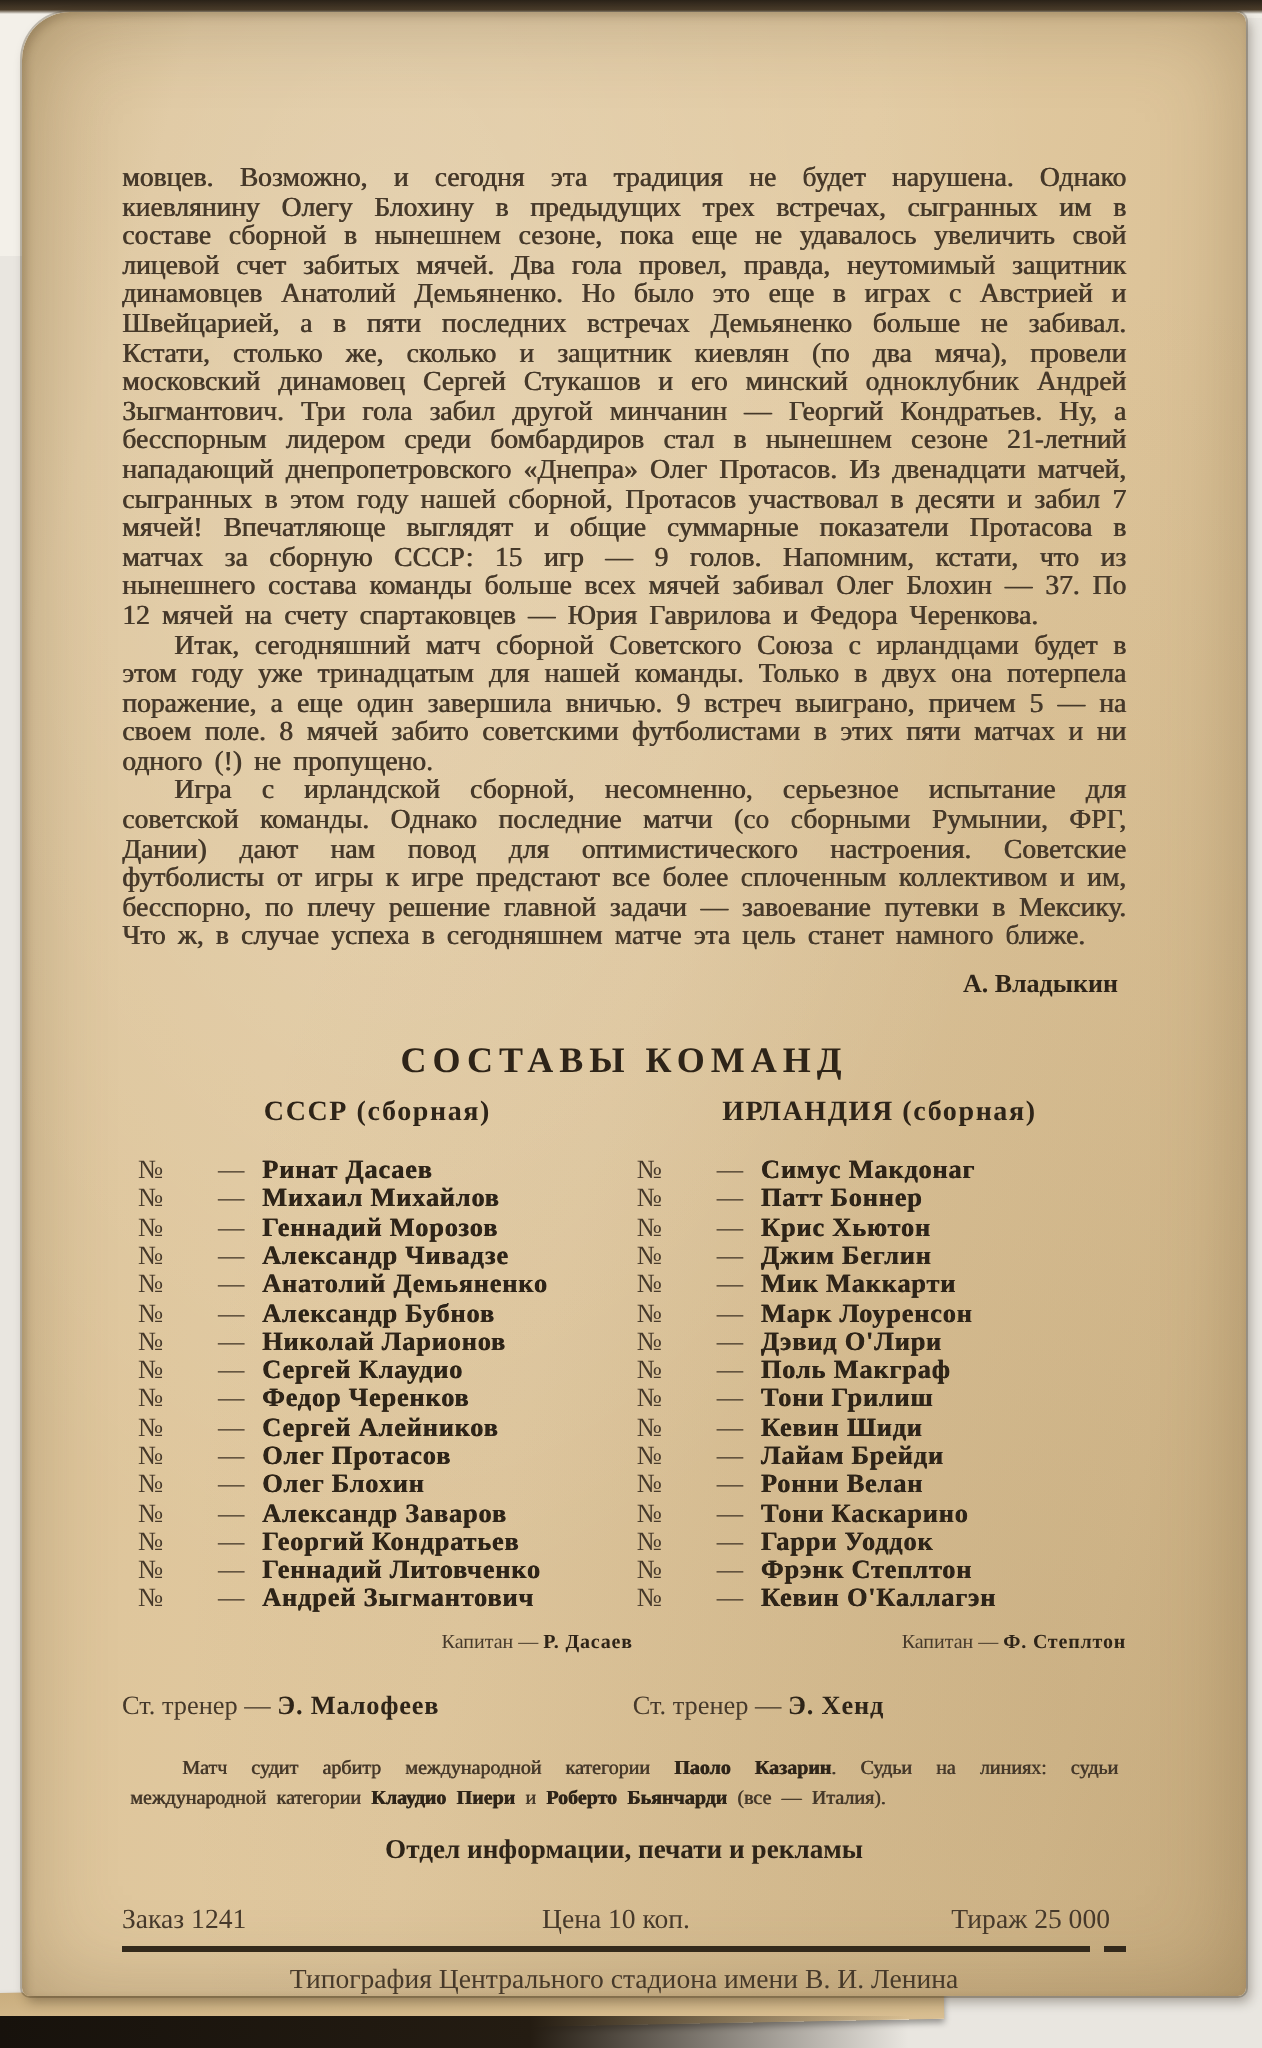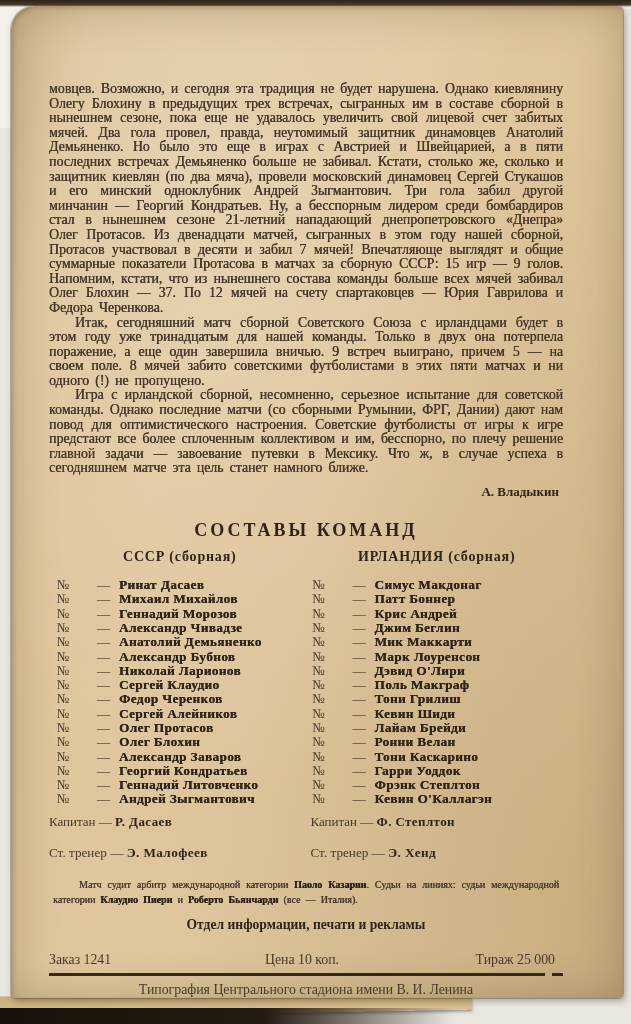--- a/index.html
+++ b/index.html
@@ -21,21 +21,21 @@
   
   .page{position:absolute;left:11px;top:6px;width:612px;height:992px;
     border-radius:24px 5px 4px 4px;
     background:
       radial-gradient(ellipse at 30% 18%, rgba(255,255,255,.22), transparent 55%),
       radial-gradient(ellipse at 85% 85%, rgba(122,92,44,.14), transparent 60%),
       linear-gradient(105deg,#ccb183 0%,#dcc398 10%,#e1c9a0 50%,#d9bf93 86%,#cfb487 100%);
     box-shadow:inset 0 0 46px rgba(94,70,36,.32), inset 2px 2px 4px rgba(70,50,24,.25),
       0 0 0 1px rgba(60,45,22,.28), 2px 3px 6px rgba(40,30,15,.35);
     color:var(--ink);}
-  .content{position:absolute;left:38px;right:60px;top:76px;font-family:Liberation Serif, serif;}
+  .content{position:absolute;left:50px;right:60px;top:76px;font-family:Liberation Serif, serif;}
 
   
   .para{margin:0;font-size:13.8px;line-height:14.6px;text-align:justify;
     word-spacing:2.6px;text-indent:26px;color:var(--ink);
     text-shadow:.35px 0 0 currentColor;}
   .para:first-child{text-indent:0;}
   .signature{margin-top:8px;text-align:right;font-weight:bold;font-size:13px;
     color:var(--ink-bold);padding-right:4px;}
 
   
@@ -46,21 +46,21 @@
   .col.right{width:253px;}
   .col-header{text-align:center;font-weight:bold;font-size:14px;letter-spacing:.8px;
     color:var(--ink-bold);margin-bottom:13px;}
   .row{display:flex;font-size:13.2px;line-height:14.3px;}
   .col.left .row{padding-left:8px;}
   .col.right .row{padding-left:2px;}
   .no{width:40px;flex:0 0 40px;}
   .dsh{width:22px;flex:0 0 22px;}
   .pname{font-weight:bold;color:var(--ink-bold);letter-spacing:.4px;
     text-shadow:.25px 0 0 currentColor;}
-  .cap-line{font-size:13px;line-height:15px;margin-top:7px;}
+  .cap-line{font-size:10px;line-height:15px;margin-top:7px;text-align:right;}
   .coach-line{font-size:13.2px;line-height:15px;margin-top:16px;}
   .cap-line b,.coach-line b{color:var(--ink-bold);letter-spacing:.4px;}
 
   
   .referee{margin:18px 4px 0;font-size:10px;line-height:14.8px;text-align:justify;
     word-spacing:2.6px;text-indent:26px;color:var(--ink);
     text-shadow:.35px 0 0 currentColor;}
   .referee b{color:var(--ink-bold);}
   .dept{margin-top:10px;text-align:center;font-weight:bold;font-size:13.6px;
     color:var(--ink-bold);}
@@ -196,21 +196,21 @@
                 <span class="pname">Симус Макдонаг</span>
               </div>
               <div class="row">
                 <span class="no">№</span>
                 <span class="dsh">—</span>
                 <span class="pname">Патт Боннер</span>
               </div>
               <div class="row">
                 <span class="no">№</span>
                 <span class="dsh">—</span>
-                <span class="pname">Крис Андрей</span>
+                <span class="pname">Крис Хьютон</span>
               </div>
               <div class="row">
                 <span class="no">№</span>
                 <span class="dsh">—</span>
                 <span class="pname">Джим Беглин</span>
               </div>
               <div class="row">
                 <span class="no">№</span>
                 <span class="dsh">—</span>
                 <span class="pname">Мик Маккарти</span>

